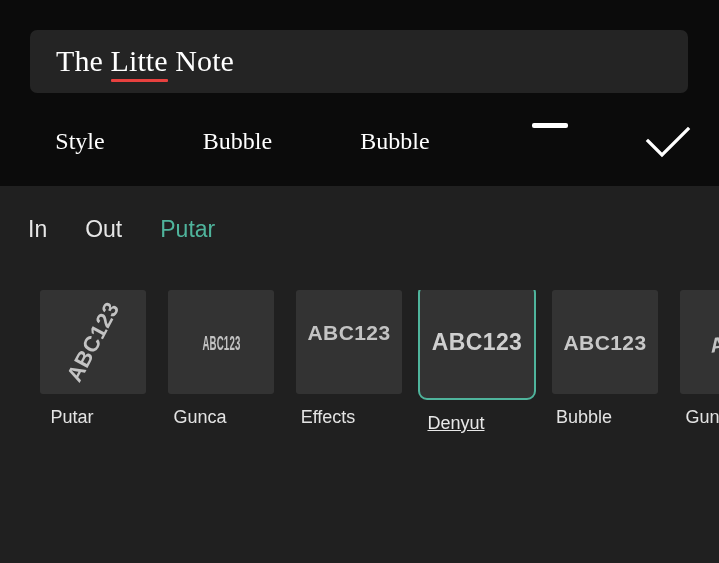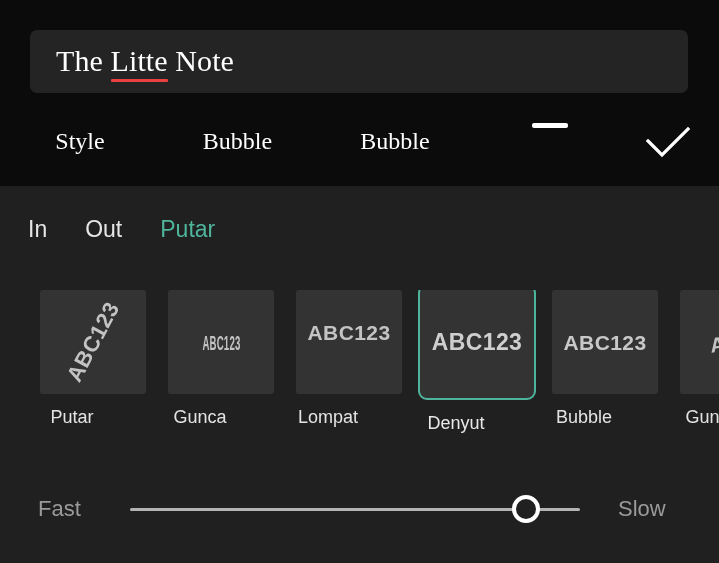--- a/index.html
+++ b/index.html
@@ -214,21 +214,21 @@
   .fx-guncang .thumb-text { transform: rotate(-7deg); }
 
   .anim-label {
     margin-top: 14px;
     font-size: 18px;
     color: #e3e3e3;
     line-height: 1;
     white-space: nowrap;
     text-align: center;
   }
-  .anim-item.selected .anim-label { color: #e8e8e8; }
+  .anim-item.selected .anim-label { color: #e8e8e8; text-decoration: underline; }
 
   
   .anim-item.edge-left {
     width: 8px;
     overflow: hidden;
     align-items: flex-start;
   }
   .anim-item.edge-left .anim-thumb { width: 106px; }
   .anim-item.edge-left .anim-label { visibility: hidden; }
 
@@ -348,21 +348,21 @@
         <div class="anim-thumb">
           <span class="thumb-text">ABC123</span>
         </div>
         <div class="anim-label">Gunca</div>
       </div>
 
       <div class="anim-item fx-lompat">
         <div class="anim-thumb">
           <span class="thumb-text">ABC123</span>
         </div>
-        <div class="anim-label">Lompat</div>
+        <div class="anim-label">Effects</div>
       </div>
 
       <div class="anim-item fx-denyut selected">
         <div class="anim-thumb">
           <span class="thumb-text">ABC123</span>
         </div>
         <div class="anim-label">Denyut</div>
       </div>
 
       <div class="anim-item fx-flash">
@@ -374,25 +374,15 @@
 
       <div class="anim-item fx-guncang">
         <div class="anim-thumb">
           <span class="thumb-text">ABC</span>
         </div>
         <div class="anim-label">Gunca</div>
       </div>
 
     </div>
 
-    <div class="speed-row">
-      <div class="speed-label fast">Fast</div>
-
-      <div class="slider">
-        <div class="slider-track"></div>
-        <div class="slider-thumb" id="speedThumb" style="left: 88%;"></div>
-      </div>
-
-      <div class="speed-label slow">Slow</div>
-    </div>
 
   </div>
 </div>
 
 </body></html>

